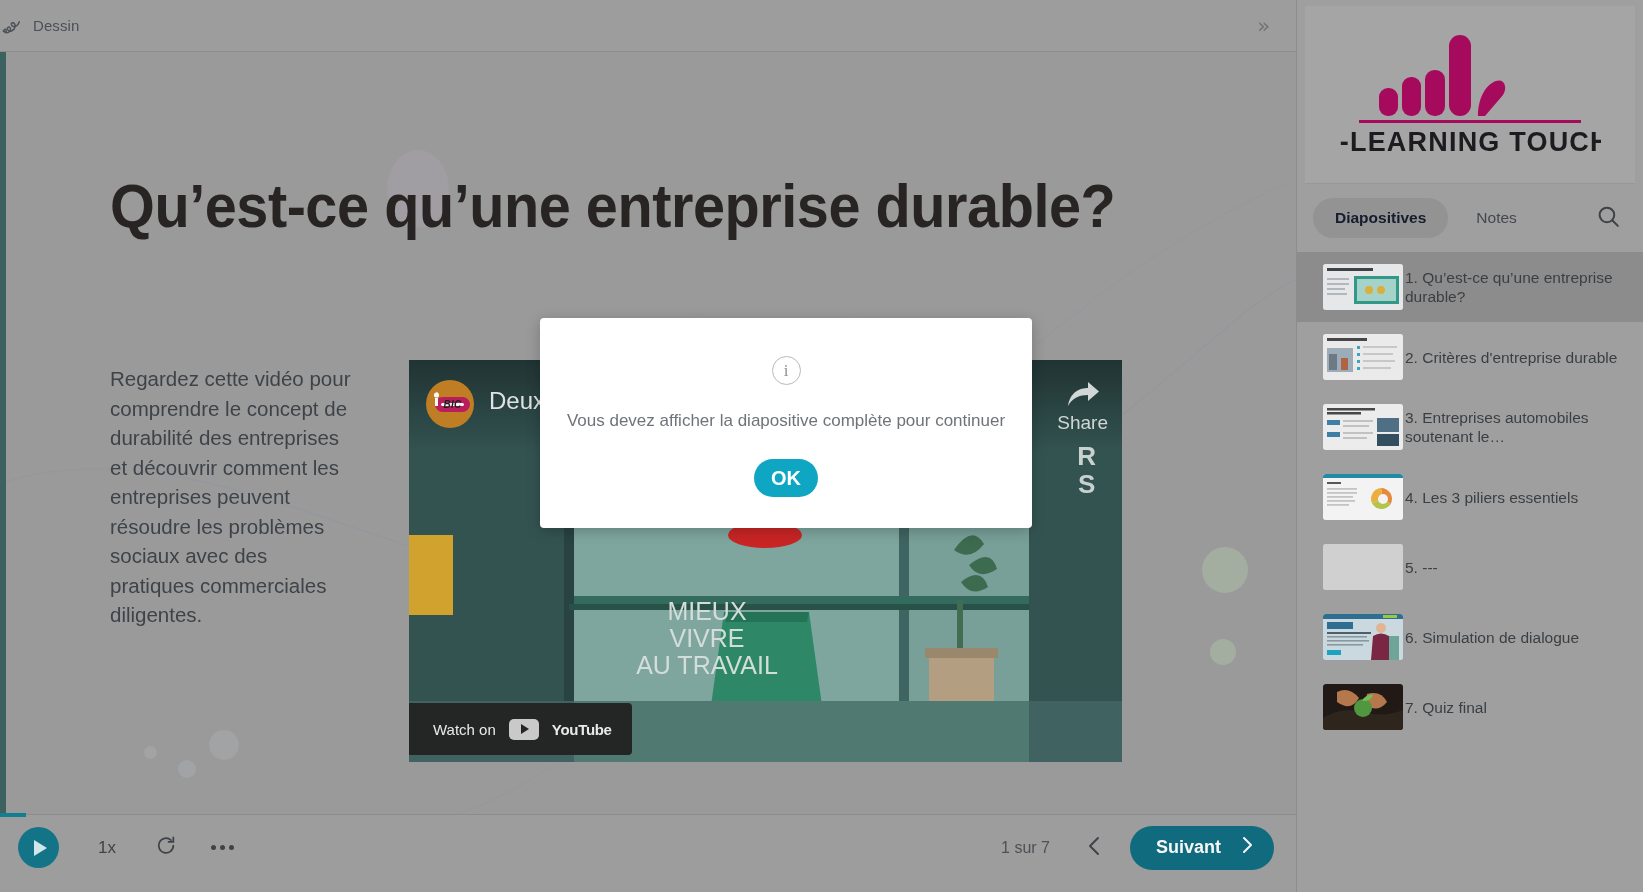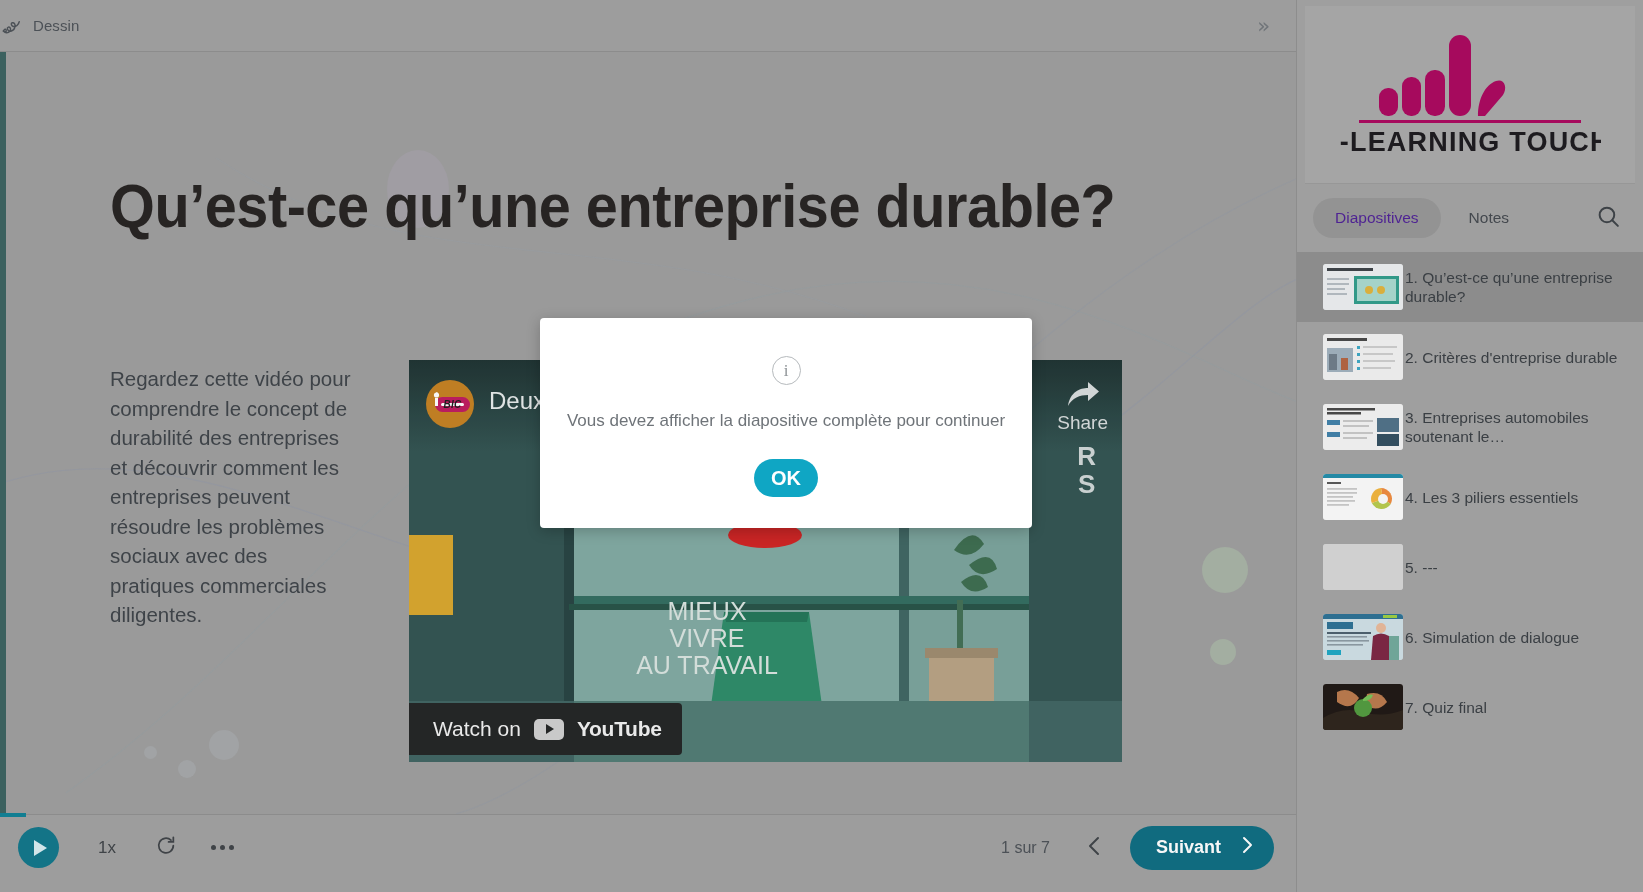--- a/index.html
+++ b/index.html
@@ -125,21 +125,21 @@
     position: absolute; right: 26px; top: 82px;
     color: #cfd6d6; font-size: 26px; font-weight: 700; line-height: 28px;
     text-align: center;
   }
   .podium-wrap { position: absolute; left: 0; right: 0; bottom: 0; top: 0; }
   .yt-badge {
     position: absolute; left: 0; bottom: 7px;
     height: 52px; padding: 0 20px 0 24px;
     background: #1f2121; color: #f1f1f1;
     display: flex; align-items: center; gap: 13px;
-    font-size: 21px; border-radius: 0 4px 4px 0;
+    font-size: 15px; border-radius: 0 4px 4px 0;
   }
   .yt-mark {
     width: 30px; height: 21px; border-radius: 5px; background: #cfcfcf;
     display:flex; align-items:center; justify-content:center;
   }
   .yt-tri { width:0;height:0;border-left:8px solid #1f2121;border-top:5px solid transparent;border-bottom:5px solid transparent;margin-left:2px; }
   .yt-word { font-weight: 700; letter-spacing: -.3px; }
 
   
   .playbar {
@@ -197,21 +197,21 @@
   .tabs {
     height: 68px; min-height: 68px;
     display:flex; align-items:center;
     padding: 0 16px 0 16px; gap: 6px;
   }
   .tab {
     padding: 11px 22px; border-radius: 21px;
     font-size: 15.5px; color: #41464c; cursor:pointer;
     font-weight: 400; white-space: nowrap;
   }
-  .tab.active { background: #959595; font-weight: 400; color: #4c1d95; }
+  .tab.active { background: #959595; font-weight: 700; color: #0f172a; }
   .search-icon-btn { margin-left: auto; cursor: pointer; display:flex; padding-right: 6px; }
 
   .slide-list { flex: 1; overflow: hidden; }
   .slide-item {
     display: flex; align-items: center; gap: 2px;
     padding: 12px 16px 12px 26px;
     min-height: 66px; cursor: pointer;
   }
   .slide-item.active { background: #8e8e8e; }
   .thumb {

